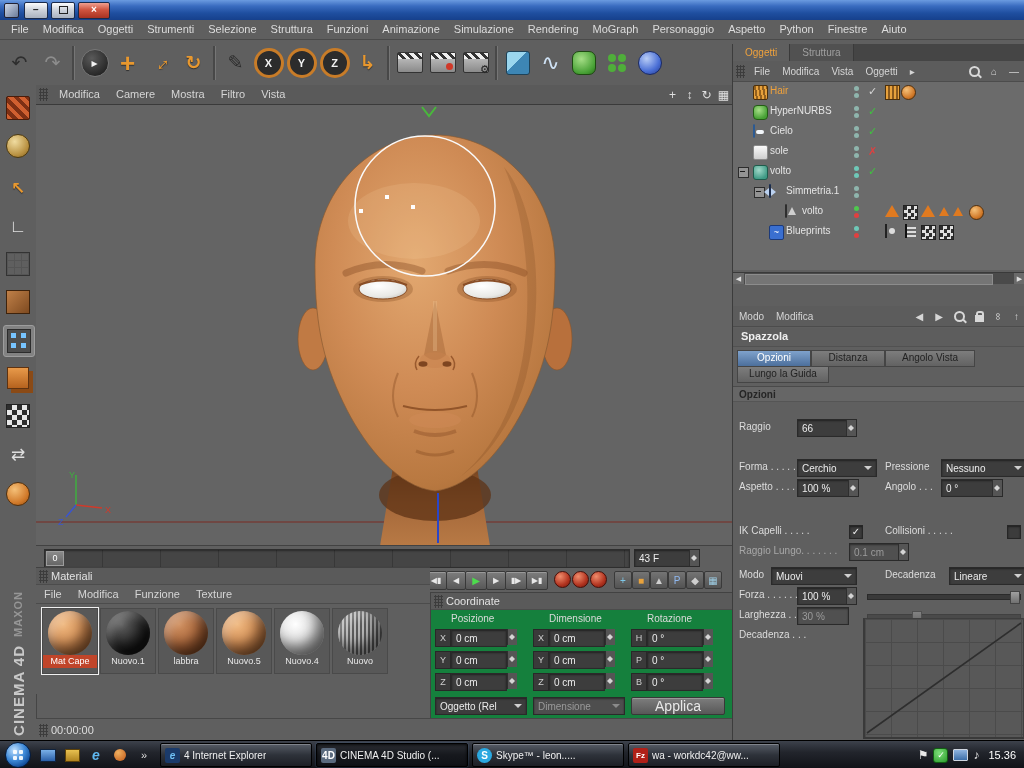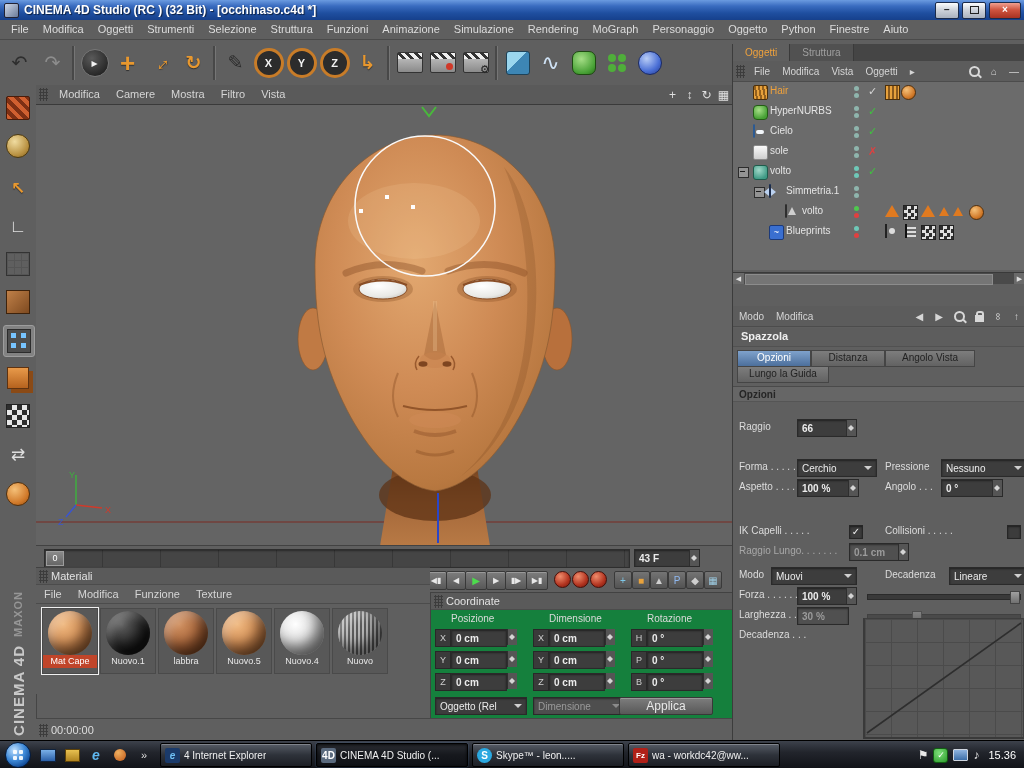--- a/index.html
+++ b/index.html
@@ -56,21 +56,21 @@
 #vpmenu span.mi{padding:0 8px;color:#d5d5d5;line-height:19px;}
 .grip{width:9px;height:13px;margin:0 3px;background-image:radial-gradient(#3c3c3c 1px,transparent 1.2px);background-size:3px 3px;}
 #vpmenu .sp{flex:1;}
 .vico{width:17px;height:15px;display:flex;align-items:center;justify-content:center;color:#e0e0e0;font-size:12px;}
 #viewport{position:absolute;left:36px;top:104px;width:696px;height:441px;background:#646464;border-top:1px solid #3a3a3a;overflow:hidden;}
 
 #timeline{position:absolute;left:36px;top:545px;width:696px;height:47px;background:#5f5f5f;border-top:1px solid #424242;}
 .track{position:absolute;left:8px;top:3px;width:584px;height:17px;background:#454545;border:1px solid #2e2e2e;box-shadow:inset 0 1px 2px rgba(0,0,0,.4);background-image:repeating-linear-gradient(90deg,transparent 0 57px,#383838 57px 58px);}
 .tthumb{position:absolute;left:1px;top:1px;width:16px;height:13px;background:linear-gradient(#8a8a8a,#666);border:1px solid #9d9d9d;color:#fff;font-size:9px;text-align:center;line-height:13px;}
 .fld{display:flex;align-items:center;background:#3d3d3d;border:1px solid #2a2a2a;box-shadow:inset 0 1px 2px rgba(0,0,0,.45);color:#ececec;font-size:10px;height:16px;}
-.fld .v{flex:1;padding-left:4px;white-space:nowrap;overflow:hidden;font-weight:bold;}
+.fld .v{flex:1;padding-left:4px;white-space:nowrap;overflow:hidden;}
 .fld.dis2{background:#505050;}
 .fld.dis2 .v{color:#9b9b9b;}
 .spin{width:9px;align-self:stretch;position:relative;background:#555;border-left:1px solid #2e2e2e;}
 .spin::before{content:"";position:absolute;top:2px;left:1px;border:3px solid transparent;border-bottom-color:#d4d4d4;}
 .spin::after{content:"";position:absolute;bottom:2px;left:1px;border:3px solid transparent;border-top-color:#d4d4d4;}
 .b3{background:linear-gradient(#7d7d7d,#585858);border:1px solid #383838;box-shadow:inset 0 1px 0 #999;border-radius:2px;display:flex;align-items:center;justify-content:center;color:#e8e8e8;}
 .tb{position:absolute;top:25px;height:17px;font-size:8px;}
 .rec{width:15px;height:15px;border-radius:50%;background:radial-gradient(circle at 35% 30%,#f08c6c,#b23420 60%,#6e180c);border:1px solid #46100a;}
 .smk{width:16px;height:16px;font-size:10px;display:flex;align-items:center;justify-content:center;border-radius:2px;background:linear-gradient(#747474,#535353);border:1px solid #3a3a3a;}
 
@@ -172,42 +172,41 @@
 .netic{width:13px;height:10px;border:1px solid #cfd6e0;background:linear-gradient(#8fb4e0,#3c6ea8);border-radius:1px;}
 #clock{font-size:11px;color:#fff;margin:0 4px 0 4px;}
 </style>
 </head>
 <body>
 
 <div id="app">
 
   <div id="titlebar">
     <div class="ticon"></div>
-    <div class="ttext">CINEMA 4D Studio (RC ) (32 Bit) - [occhinaso.c4d *]</div>
     <div class="wbtn">−</div>
     <div class="wbtn">
         <span class="sq"></span>
       </div>
     <div class="wbtn close">×</div>
   </div>
 
   <div id="menubar">
     <span>File</span>
     <span>Modifica</span>
     <span>Oggetti</span>
     <span>Strumenti</span>
     <span>Selezione</span>
     <span>Struttura</span>
     <span>Funzioni</span>
     <span>Animazione</span>
     <span>Simulazione</span>
     <span>Rendering</span>
     <span>MoGraph</span>
     <span>Personaggio</span>
-    <span>Oggetto</span>
+    <span>Aspetto</span>
     <span>Python</span>
     <span>Finestre</span>
     <span>Aiuto</span>
   </div>
 
   <div id="toolbar">
     <div class="tbtn">
         <span class="g dk">↶</span>
       </div>
     <div class="tbtn">
@@ -550,21 +549,21 @@
           <span class="v">0 °</span>
         </span>
       <span class="spin"></span>
     </div>
     <div class="dd" style="position:absolute;left:4px;top:104px;width:86px">
         <span>Oggetto (Rel</span>
       </div>
     <div class="dd gray" style="position:absolute;left:102px;top:104px;width:86px">
         <span>Dimensione</span>
       </div>
-    <div class="b3" style="position:absolute;left:188px;top:104px;width:92px;height:16px;font-size:12px">Applica</div>
+    <div class="b3" style="position:absolute;left:200px;top:104px;width:92px;height:16px;font-size:14px">Applica</div>
   </div>
 
   <div id="statusbar">
     <span class="grip"></span>
     <span>00:00:00</span>
   </div>
 
   <div id="rpanel">
     <div id="rtabs">
       <span class="rtab on">Oggetti</span>

